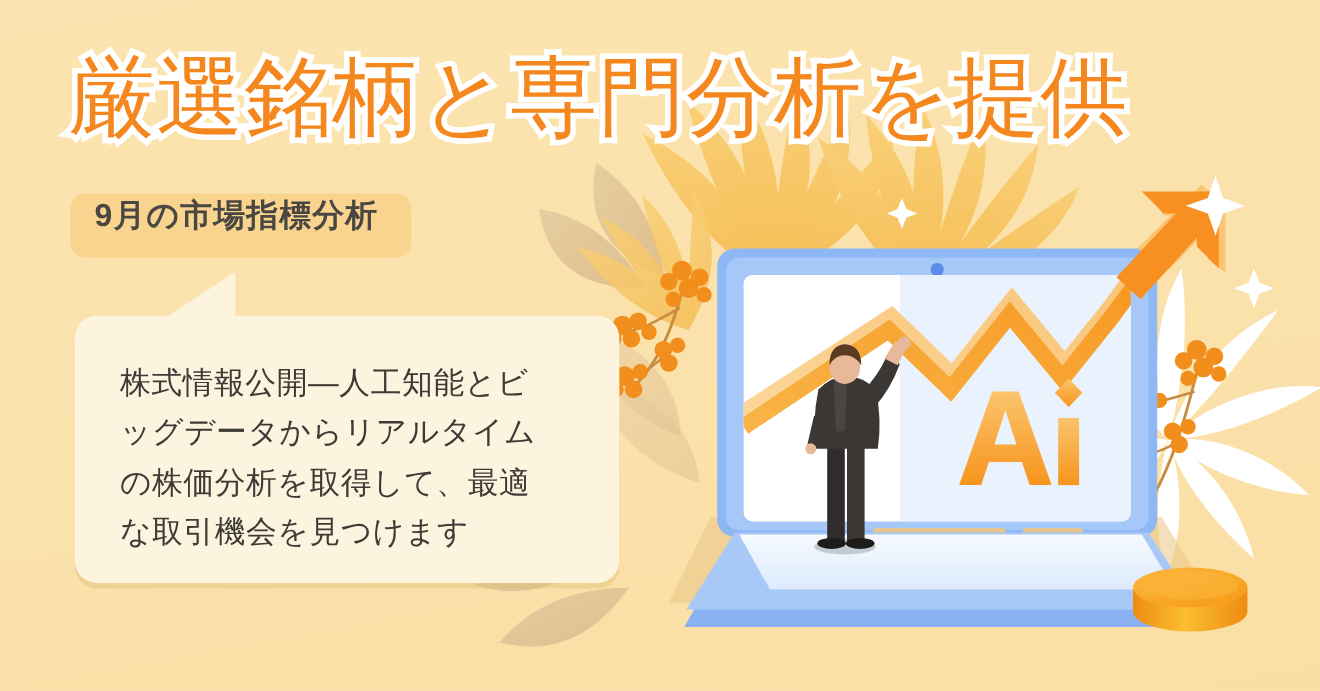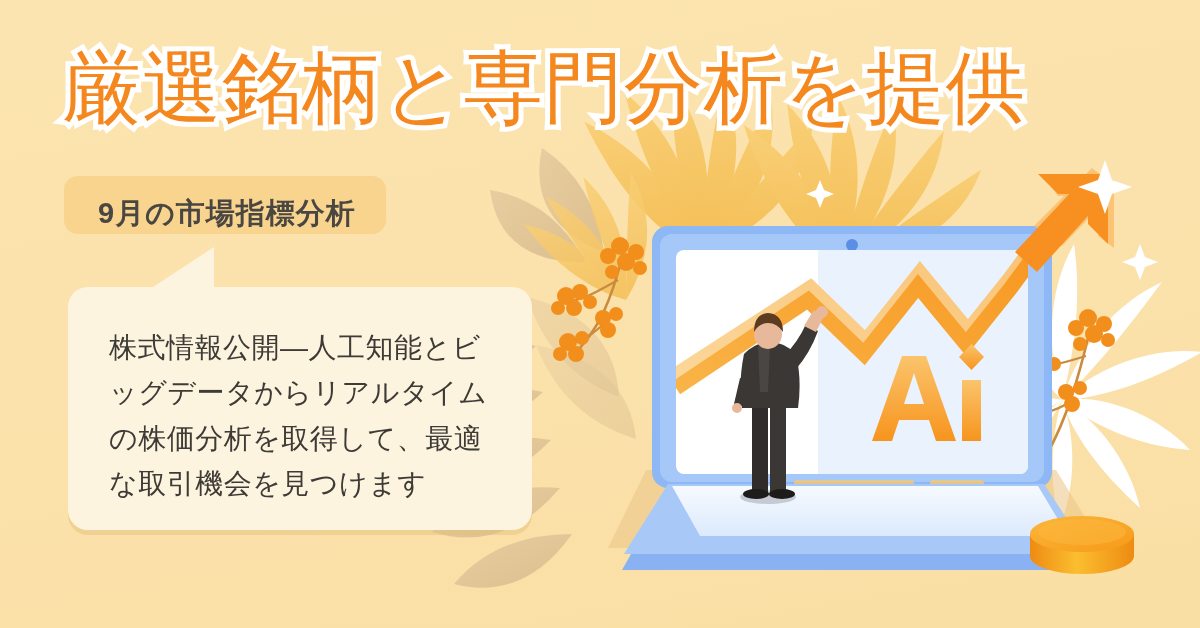--- a/index.html
+++ b/index.html
@@ -25,22 +25,22 @@
     -webkit-text-stroke:10px #FFFFFF;
     paint-order:stroke fill;
     white-space:nowrap;
     z-index:40;
   }
 
   
   #badge{
     position:absolute;left:64px;top:176px;
     height:58px;box-sizing:border-box;
-    padding:0 30px 0 34px;
-    display:flex;align-items:flex-end;
+    padding:0 30px 0 22px;
+    display:flex;align-items:flex-start;
     background:#F9D48F;
     border-radius:14px 14px 14px 14px;
     z-index:30;
   }
   #badge .txt{
     font-size:29px;font-weight:700;color:#4A4742;letter-spacing:1px;
     white-space:nowrap;
   }
 
   
@@ -49,20 +49,21 @@
     z-index:26;
   }
 
   
   #card{
     position:absolute;left:68px;top:287px;width:464px;height:243px;
     background:#FDF4E0;
     border-radius:20px;
     box-shadow:0 5px 0 rgba(226,190,120,.45);
     z-index:25;
+    padding-left:31px;
   }
   #card .body{
     position:absolute;left:41px;top:38px;width:390px;
     font-size:28px;line-height:1.62;color:#3E3B36;
     letter-spacing:.5px;
   }
 
   
   #illus{position:absolute;left:0;top:0;width:1200px;height:628px;z-index:10;}
 </style>

